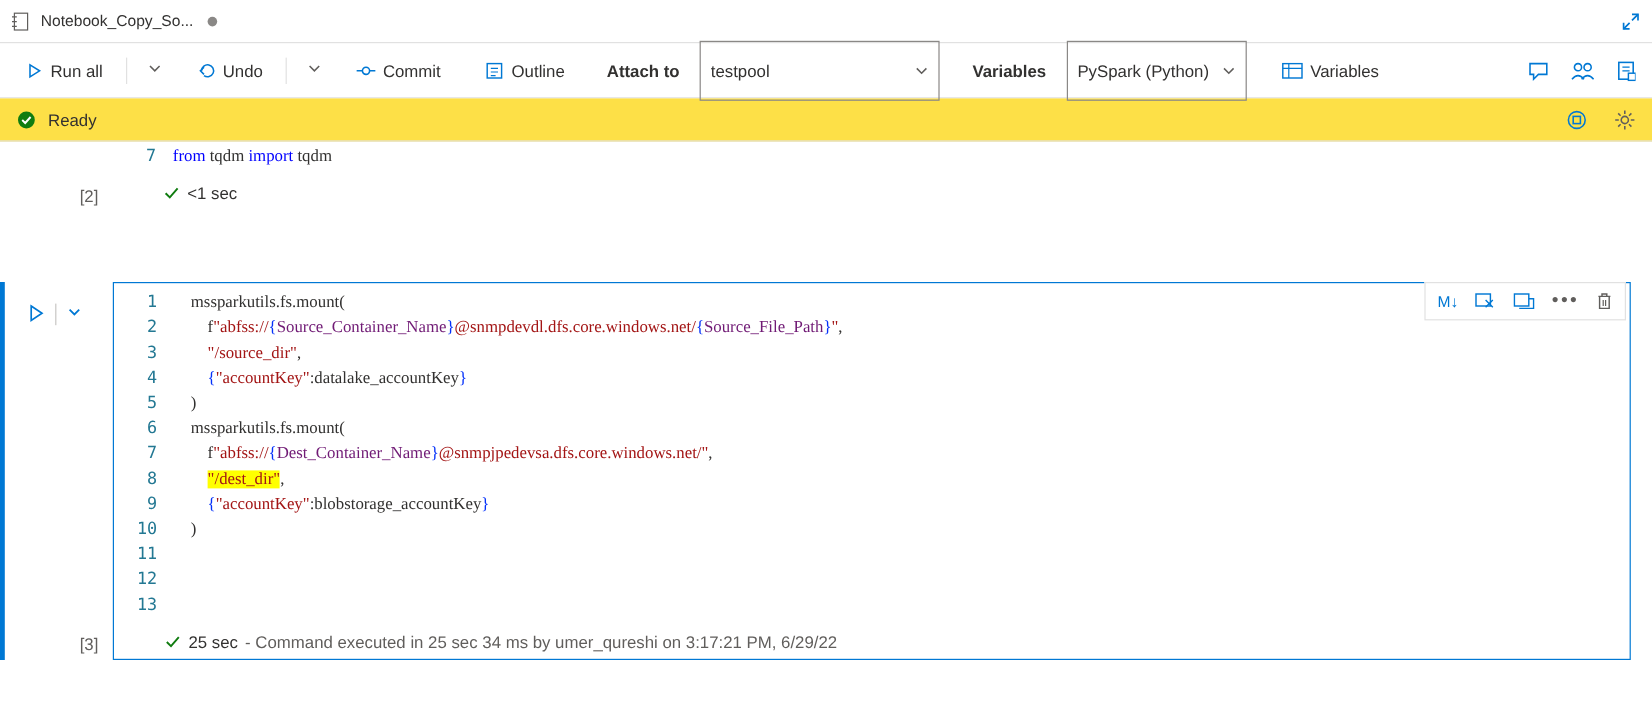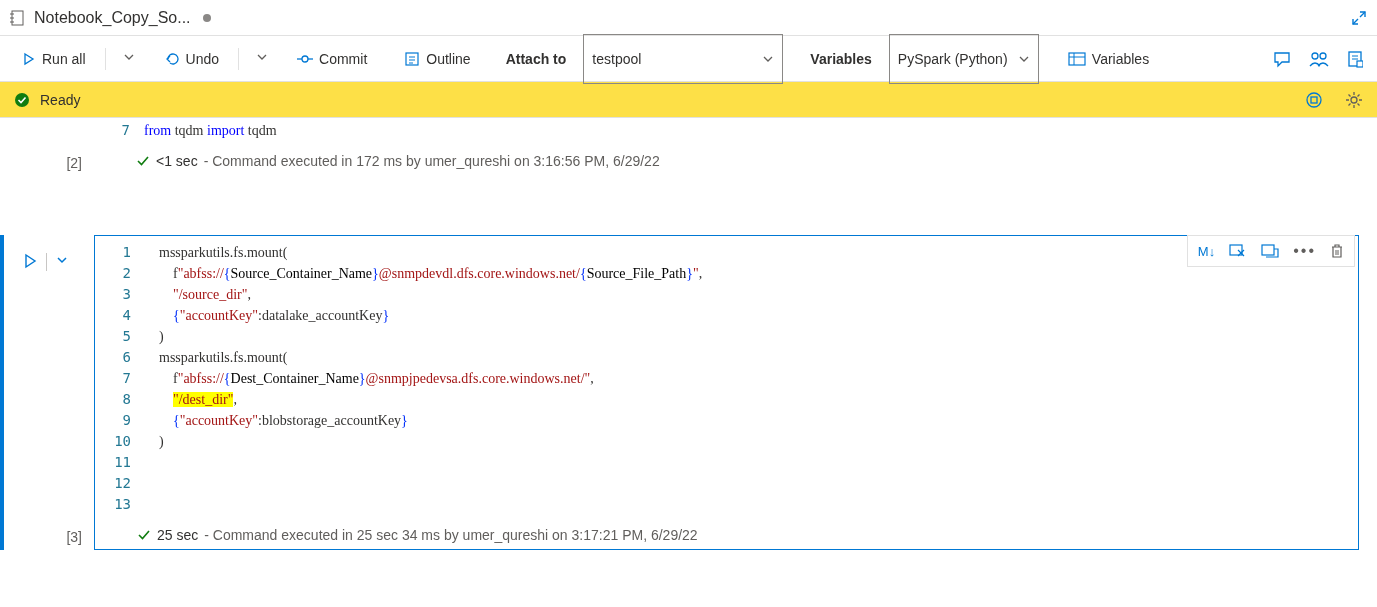--- a/index.html
+++ b/index.html
@@ -1,21 +1,21 @@
 <!DOCTYPE html>
 <html><head>
 <meta charset="utf-8">
 <style>
   * { box-sizing: border-box; margin: 0; padding: 0; }
   body { font-family: "Segoe UI", Arial, sans-serif; font-size: 13px; color: #323130; background: #fff; width: 1377px; }
   
   
   .title-bar { display: flex; align-items: center; height: 36px; padding: 0 10px; border-bottom: 1px solid #e1e1e1; }
   .title-bar .file-icon { width: 16px; height: 16px; margin-right: 8px; }
-  .title-bar .title { font-size: 16px; color: #323130; }
+  .title-bar .title { font-size: 13px; color: #323130; }
   .title-bar .dirty-dot { width: 8px; height: 8px; border-radius: 50%; background: #8a8886; margin-left: 12px; }
   .title-bar .spacer { flex: 1; }
   .title-bar .expand-icon { color: #0078d4; cursor: pointer; }
 
   
   .toolbar { display: flex; align-items: center; height: 46px; padding: 0 14px; border-bottom: 1px solid #e1e1e1; gap: 7px; }
   .tb-btn { display: flex; align-items: center; gap: 6px; padding: 4px 8px; color: #323130; cursor: pointer; border-radius: 2px; font-size: 14px; }
   .tb-btn svg { flex-shrink: 0; }
   .tb-sep { width: 1px; height: 22px; background: #e1e1e1; margin: 0 4px; }
   .tb-chev { padding: 4px 6px; cursor: pointer; }
@@ -50,21 +50,21 @@
   .cell-box.plain { border-top: none; }
   
   .code-area { display: flex; padding: 6px 0; }
   .line-nums { width: 50px; text-align: right; padding-right: 14px; color: #237893; font-family: Consolas, monospace; font-size: 14px; line-height: 21px; user-select: none; }
   .code-lines { flex: 1; font-family: Liberation Serif, serif; font-size: 14px; line-height: 21px; position: relative; }
   .code-line { white-space: pre; }
   
   
   .kw { color: #0000ff; }
   .str { color: #a31515; }
-  .fn { color: #000000; }
+  .fn { color: #701a75; }
   .brace { color: #0431fa; }
   .hl { background: #ffff00; }
   .cursor-bar { border-left: 1px solid #000; }
   
   .exec-status { display: flex; align-items: center; gap: 6px; padding: 6px 0 6px 42px; font-size: 14px; color: #605e5c; }
   .exec-status .chk { color: #107c10; }
   .exec-status .t1 { color: #323130; }
   
   
   .cell-toolbar { position: absolute; right: 22px; top: 0; display: flex; align-items: center; gap: 14px; border: 1px solid #e1e1e1; background: #fff; padding: 6px 10px; }
@@ -208,21 +208,20 @@
           </div>
         <div class="code-lines">
           <div class="code-line"><span class="kw">from</span><span> tqdm </span><span class="kw">import</span><span> tqdm</span></div>
         </div>
       </div>
       <div class="exec-status">
         <svg class="chk" width="14" height="14" viewBox="0 0 14 14">
             <path d="M2 7 L5.5 10.5 L12 3" stroke="#107c10" stroke-width="1.6" fill="none"></path>
           </svg>
         <span class="t1">&lt;1 sec</span>
-        <span> - Command executed in 172 ms by umer_qureshi on 3:16:56 PM, 6/29/22</span>
       </div>
     </div>
   </div>
 
   <div class="second-wrap">
     <div class="cell-toolbar">
       <span class="ct-text ct-btn">M↓</span>
       <svg class="ct-btn" width="18" height="16" viewBox="0 0 18 16">
           <rect x="1" y="2" width="12" height="10" fill="none" stroke="#0078d4" stroke-width="1.2"></rect>
           <path d="M10 10 L16 16 M16 10 L10 16" stroke="#0078d4" stroke-width="1.2" transform="translate(-1,-3)"></path>

